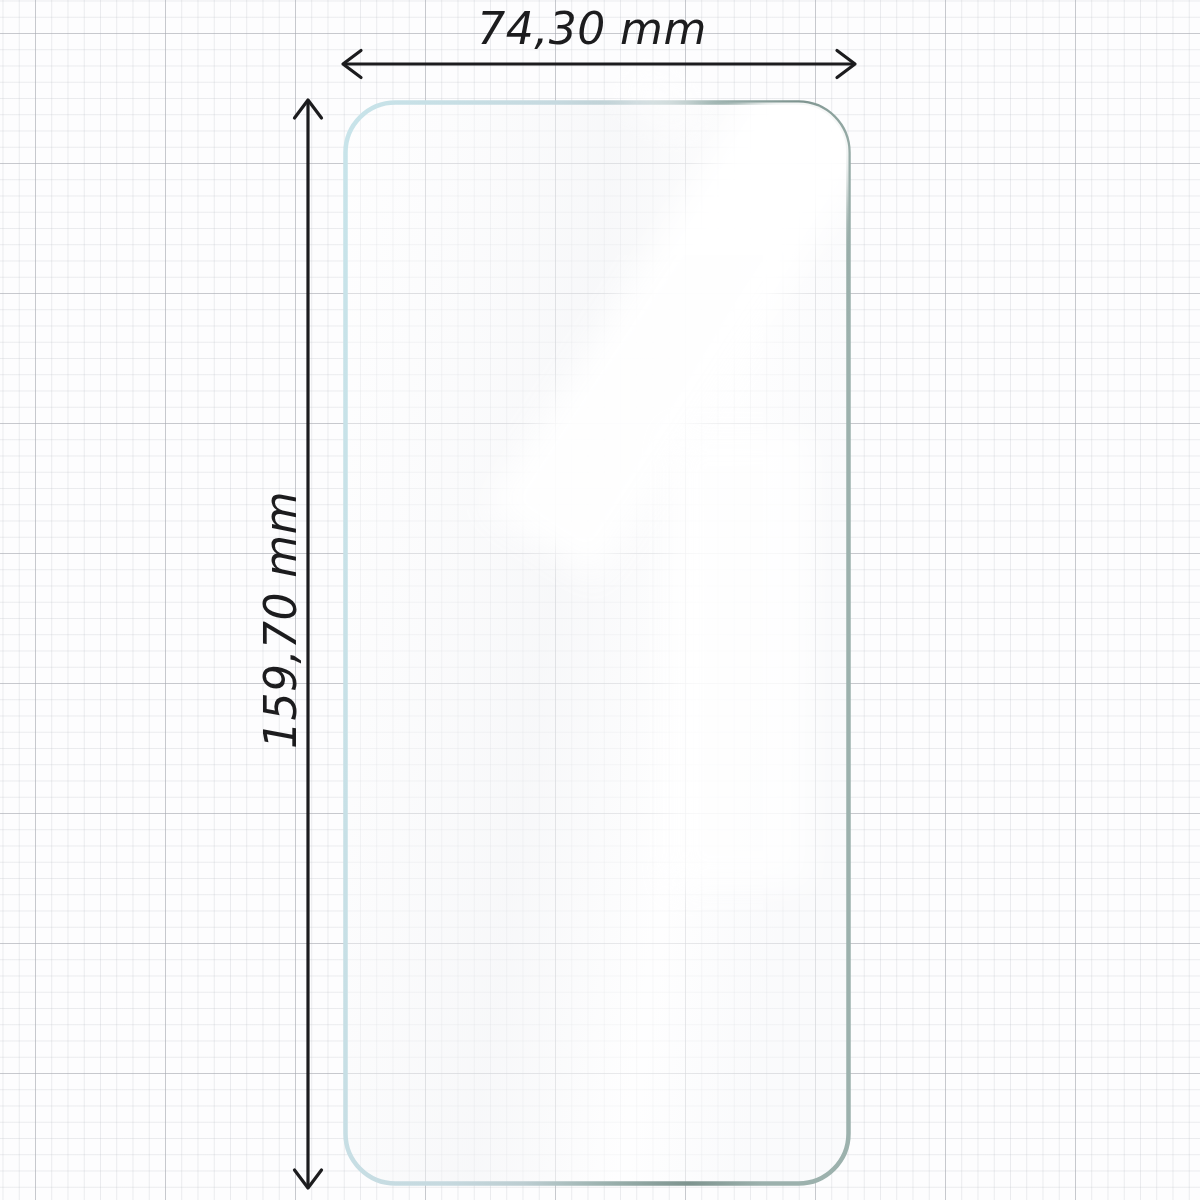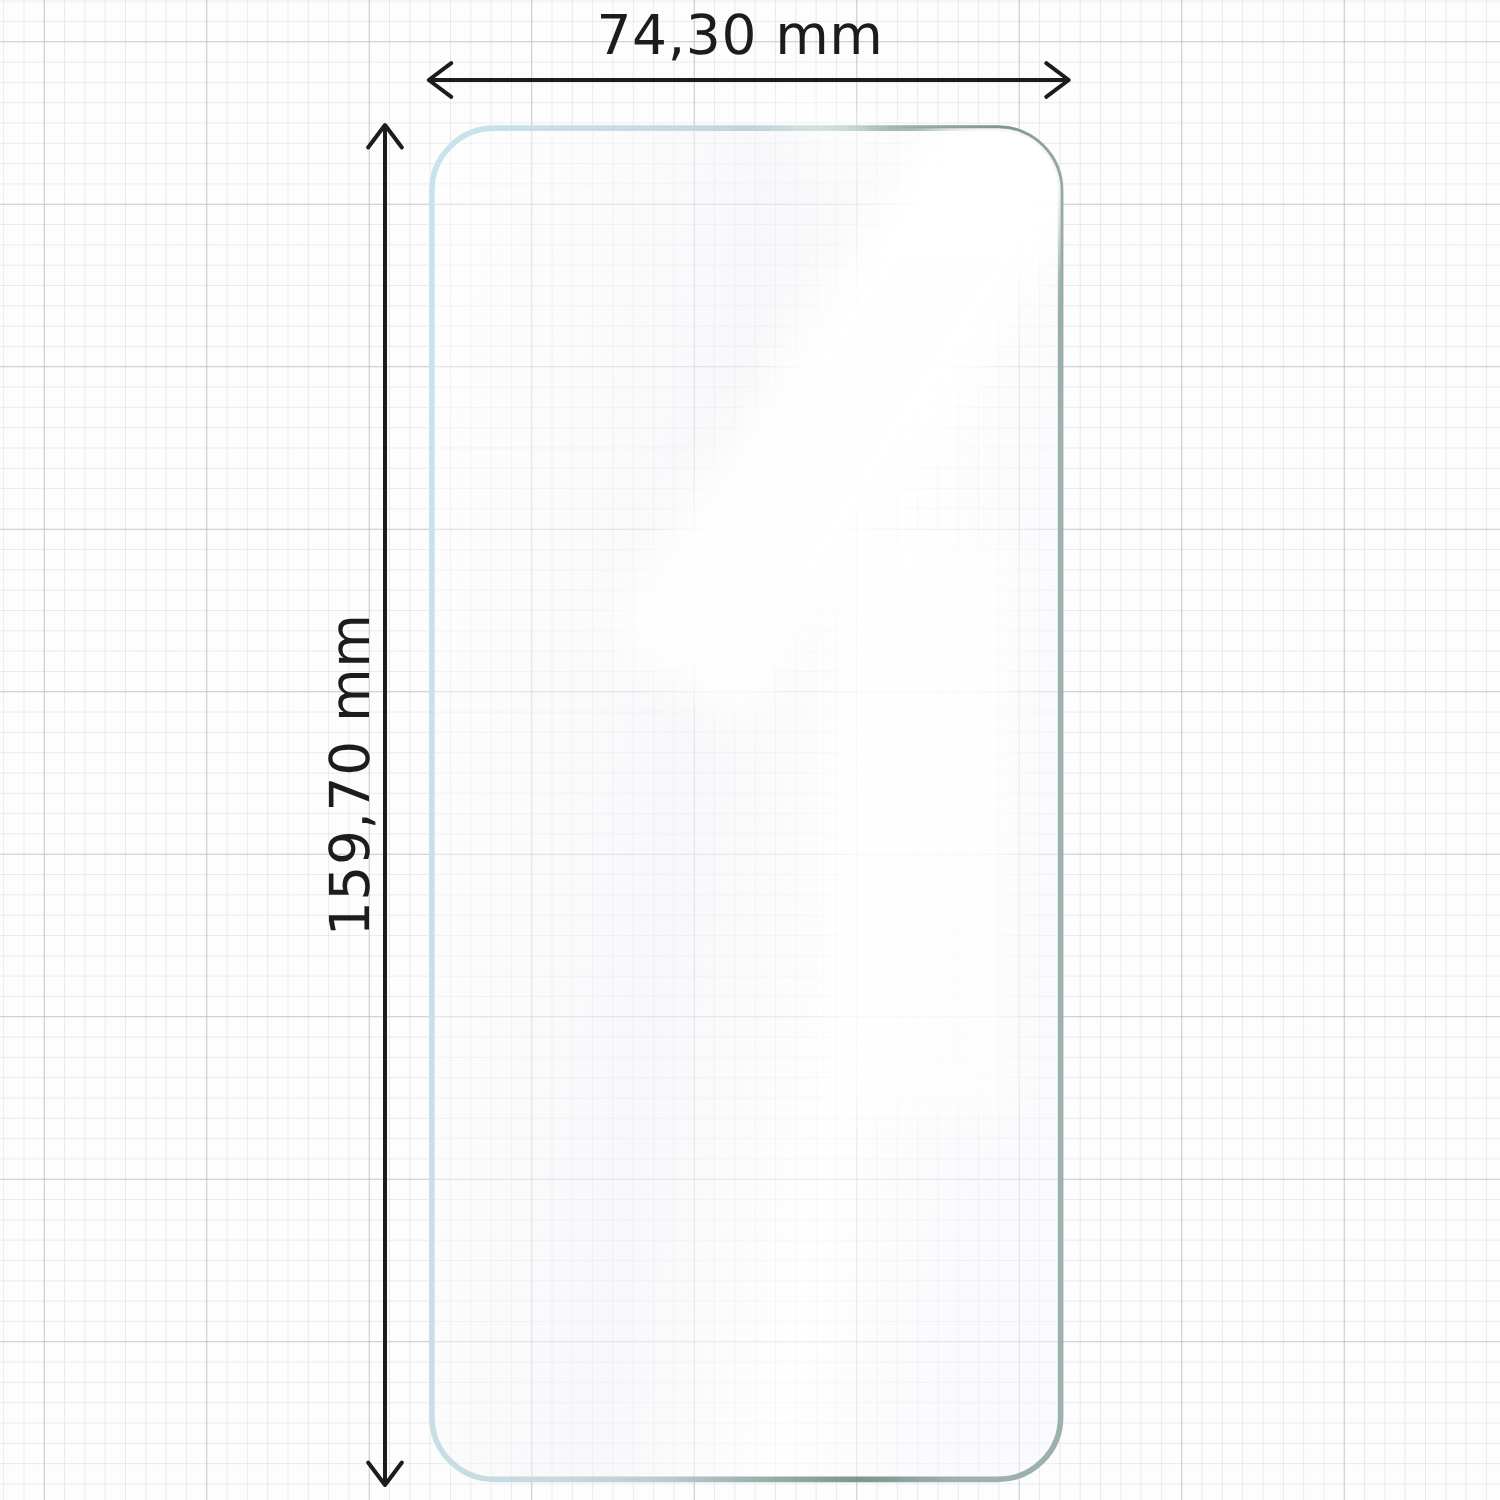--- a/index.html
+++ b/index.html
@@ -8,20 +8,21 @@
     width: 1200px;
     height: 1200px;
     overflow: hidden;
     background: #fdfdfe;
     font-family: "DejaVu Sans", "Liberation Sans", sans-serif;
   }
   .stage {
     position: relative;
     width: 1200px;
     height: 1200px;
+    font-style: italic;
   }
   
   .grid-paper {
     position: absolute;
     inset: 0;
     background-color: #fdfdfe;
     background-image:
       linear-gradient(to right, rgba(170,173,180,0.55) 1px, transparent 1px),
       linear-gradient(to bottom, rgba(170,173,180,0.55) 1px, transparent 1px),
       linear-gradient(to right, rgba(190,193,200,0.30) 1px, transparent 1px),

